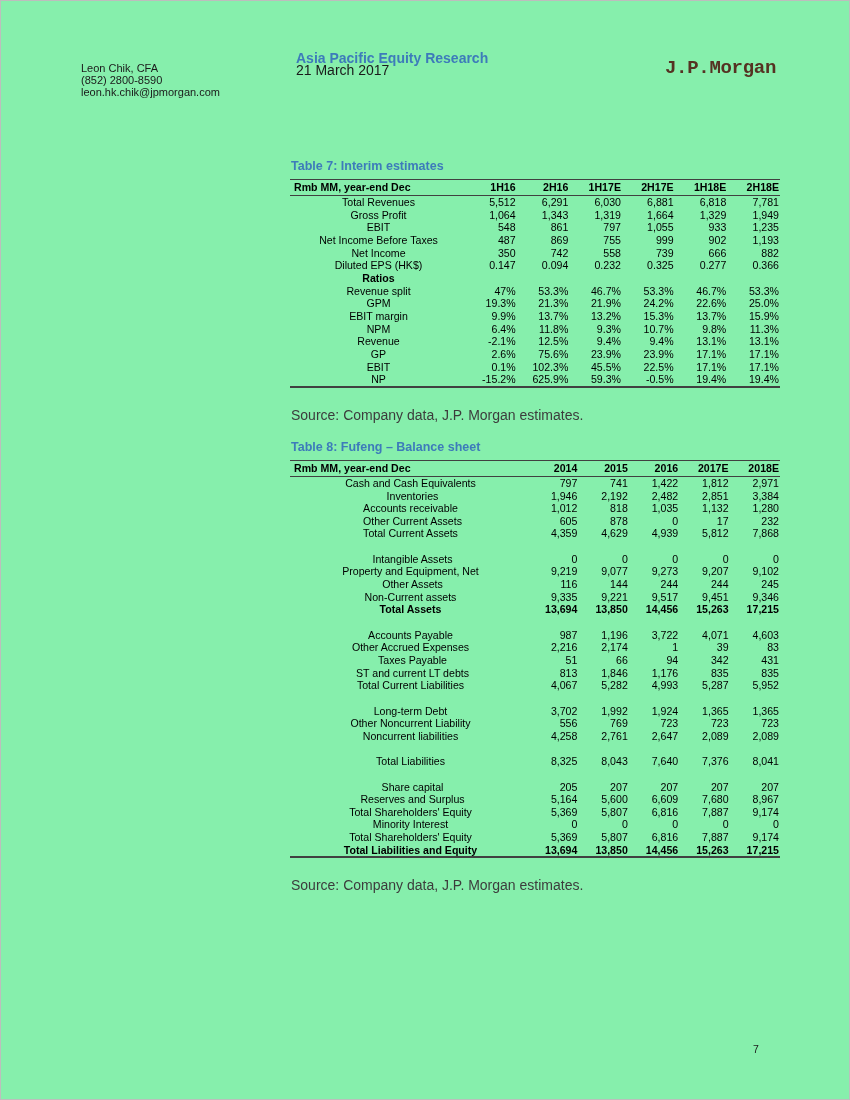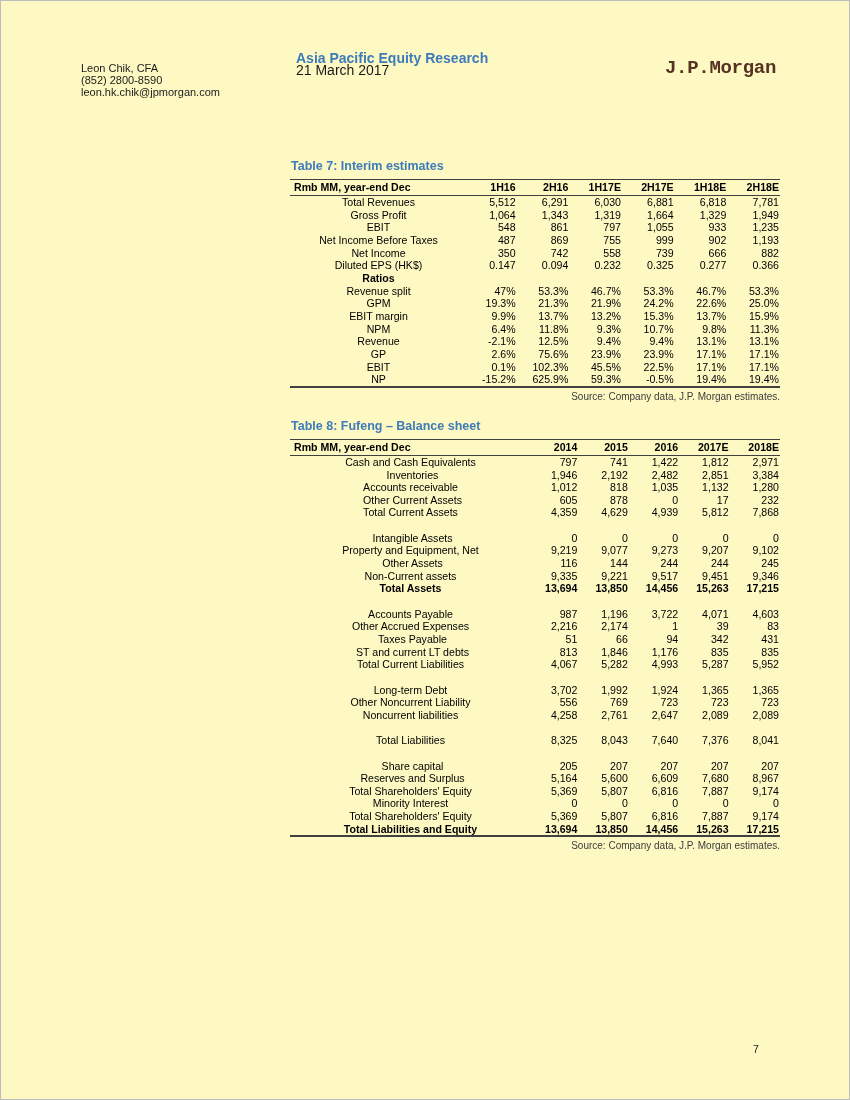--- a/index.html
+++ b/index.html
@@ -1,18 +1,18 @@
 <!DOCTYPE html>
 <html><head>
 <meta charset="utf-8">
 <style>
   * { margin:0; padding:0; box-sizing:border-box; }
   html,body { background:#e8e8e8; }
   .page {
-    position:relative; width:850px; height:1100px; background:#fef9c3;
+    position:relative; width:850px; height:1100px; background:#86efac;
     border:1px solid #bdbdbd; margin:0 auto; overflow:hidden;
     font-family:"Liberation Sans", sans-serif; color:#000;
   }
   
   .analyst { position:absolute; left:80px; top:62px; font-size:11px; line-height:11.8px; color:#1a1a1a; }
   .research { position:absolute; left:295px; top:52px; font-size:14px; line-height:11.8px; color:#1a1a1a; }
   .research .division { color:#3d7bba; font-weight:bold; }
   .logo {
     position:absolute; left:664px; top:56px; width:104px;
     font-family:Liberation Mono, monospace; font-size:19px; font-weight:bold;
@@ -29,21 +29,21 @@
   }
   thead th:first-child { text-align:left; padding-left:4px; }
   .t7 th:first-child, .t7 td:first-child { width:174px; }
   .t8 th:first-child, .t8 td:first-child { width:238px; }
   td { height:12.65px; line-height:12.65px; padding:0 1px 0 0; white-space:nowrap; overflow:hidden; }
   td.num { text-align:right; }
   td.lbl { text-align:center; padding-left:4px; }
   td.lbl.indent { padding-left:8px; }
   tr.section td, tr.bold td { font-weight:bold; }
   tr.spacer td { height:12.65px; }
-  .source { font-size:10px; color:#3c3c3c; margin-top:3px; padding-left:1px;text-align:right; }
+  .source { font-size:14px; color:#3c3c3c; margin-top:19px; padding-left:1px; }
   
   .pageno { position:absolute; left:752px; top:1042px; font-size:10.5px; color:#1a1a1a; }
 </style>
 </head>
 <body>
 
 <div class="page">
 
   <div class="analyst">
     <div>Leon Chik, CFA</div>

